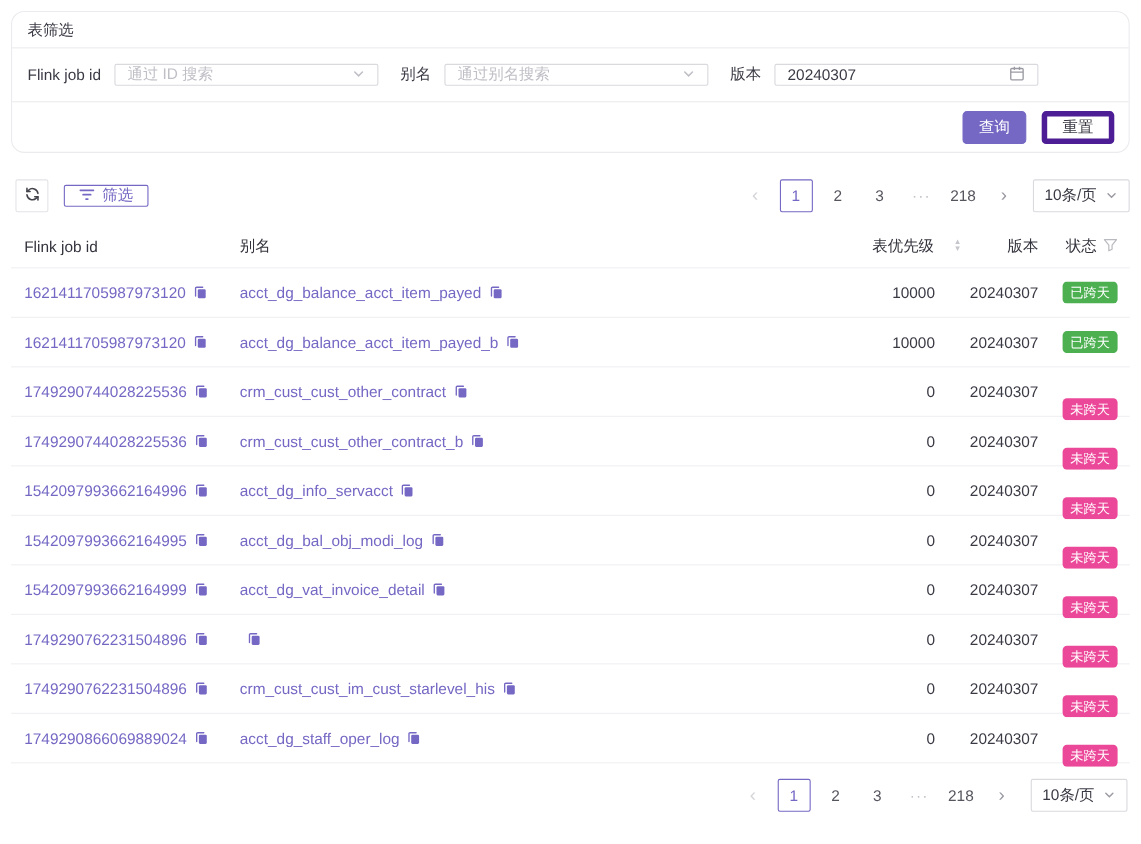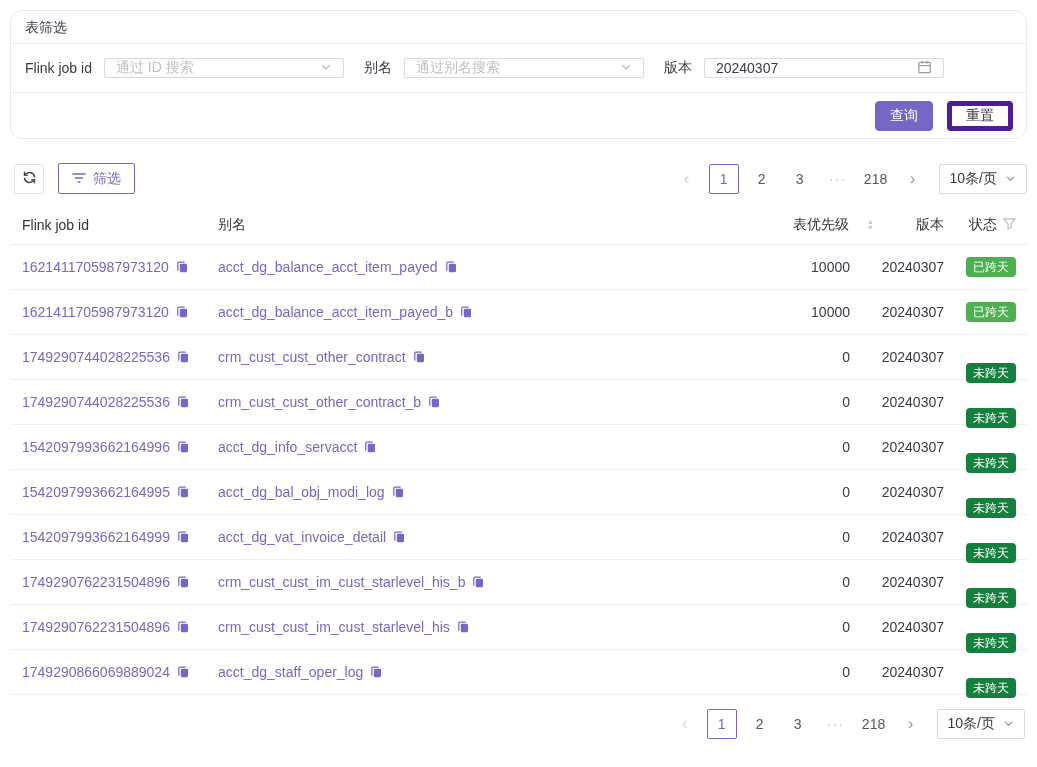--- a/index.html
+++ b/index.html
@@ -24,21 +24,21 @@
   .placeholder { color: #bfbfc6; }
   .date-value { color: #3a3a45; }
   .btn-row { display: flex; justify-content: flex-end; align-items: center; gap: 14px; padding: 7px 13px; height: 45px; }
   .btn { height: 30px; padding: 0 14px; border-radius: 4px; font-size: 14px; cursor: pointer; font-family: inherit; }
   .btn-primary { background: #7468c4; border: 1px solid #7468c4; color: #fff; }
   .btn-default { background: #fff; border: 5px solid #4c1d95; color: #3a3a45; }
 
   
   .toolbar { margin-top: 24px; display: flex; align-items: center; padding-left: 4px; }
   .icon-btn { width: 30px; height: 30px; border: 1px solid #e4e4e8; border-radius: 2px; background: #fff; display: flex; align-items: center; justify-content: center; cursor: pointer; }
-  .filter-btn { margin-left: 14px; height: 31px; padding: 0 13px; border: 1px solid #7468c4; border-radius: 2px; background: #fff; color: #7468c4; display: flex; align-items: center; gap: 7px; font-size: 14px; cursor: pointer; font-family: inherit; }
+  .filter-btn { margin-left: 14px; height: 20px; padding: 0 13px; border: 1px solid #7468c4; border-radius: 2px; background: #fff; color: #7468c4; display: flex; align-items: center; gap: 7px; font-size: 14px; cursor: pointer; font-family: inherit; }
   .summary { margin-left: 15px; color: #3a3a45; letter-spacing: .2px; }
   .c-blue { color: #1890ff; font-weight: bold; }
   .c-green { color: #45a948; font-weight: bold; }
   .c-red { color: #e53935; font-weight: bold; }
   .spacer { flex: 1; }
 
   
   .pagination { display: flex; align-items: center; gap: 8px; }
   .pg-nav { width: 28px; height: 28px; background: none; border: none; font-size: 17px; cursor: pointer; font-family: inherit; }
   .pg-prev { color: #d4d4d9; }
@@ -58,21 +58,21 @@
   .c2 { padding-left: 12px; }
   .c3 { text-align: right; padding-right: 24px; }
   .th.c3 { display: flex; align-items: center; justify-content: flex-end; gap: 18px; padding-right: 0; }
   .c4 { text-align: right; }
   .c5 { display: flex; align-items: center; justify-content: flex-end; padding-right: 11px; gap: 6px; }
   .link { color: #7468c4; text-decoration: none; cursor: pointer; }
   .copy { display: inline-flex; margin-left: 6px; vertical-align: -2px; cursor: pointer; }
   .sorter { display: inline-flex; flex-direction: column; font-size: 7px; line-height: 6px; color: #c5c5cc; cursor: pointer; }
   .status-badge { color: #fff; font-size: 12px; line-height: 1; padding: 4px 7px; border-radius: 4px; }
   .status-badge[data-status="crossed"] { background: #4caf50; }
-  .status-badge[data-status="uncrossed"] { background: #15803d; margin-top: 32px; }
+  .status-badge[data-status="uncrossed"] { background: #ec4899; margin-top: 32px; }
 
   .bottom-bar { display: flex; justify-content: flex-end; margin-top: 14px; padding-right: 2px; }
 </style>
 </head>
 <body>
 
 <div class="page">
 
   <div class="filter-card">
     <div class="card-head">表筛选</div>
@@ -366,21 +366,21 @@
         <div class="trow">
           <div class="td c1">
             <a class="link">1749290762231504896</a><span class="copy">
               <svg width="14" height="14" viewBox="0 0 16 16">
                 <path d="M10.6 2.4H4.4c-.7 0-1.2.5-1.2 1.2v8" fill="none" stroke="#7468c4" stroke-width="1.4" stroke-linecap="round"></path>
                 <rect x="5.5" y="4.4" width="8.2" height="9.6" rx="1.3" fill="#7468c4"></rect>
               </svg>
             </span>
           </div>
           <div class="td c2">
-            <a class="link">crm_cust_cust_im_cust_starlevel_his_b</a><span class="copy">
+            <span class="copy">
               <svg width="14" height="14" viewBox="0 0 16 16">
                 <path d="M10.6 2.4H4.4c-.7 0-1.2.5-1.2 1.2v8" fill="none" stroke="#7468c4" stroke-width="1.4" stroke-linecap="round"></path>
                 <rect x="5.5" y="4.4" width="8.2" height="9.6" rx="1.3" fill="#7468c4"></rect>
               </svg>
             </span>
           </div>
           <div class="td c3">0</div>
           <div class="td c4">20240307</div>
           <div class="td c5">
             <span class="status-badge" data-status="uncrossed">未跨天</span>

